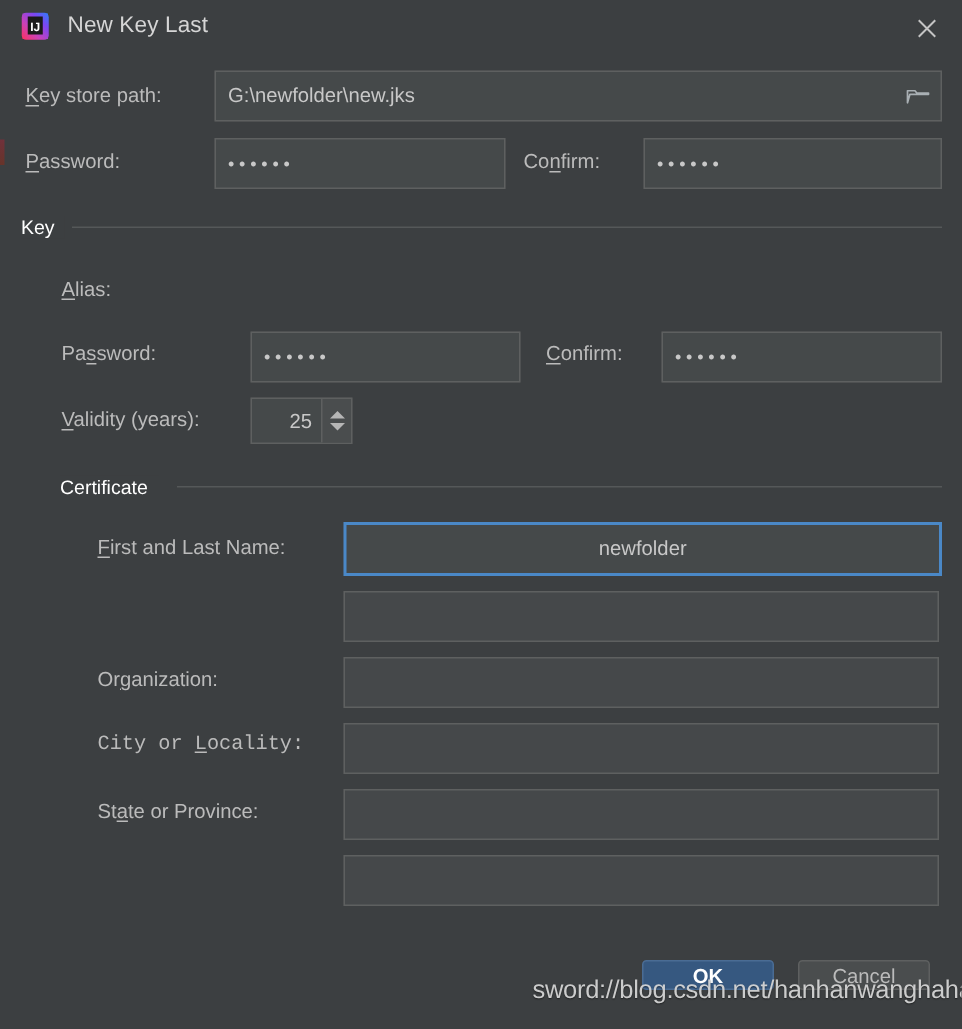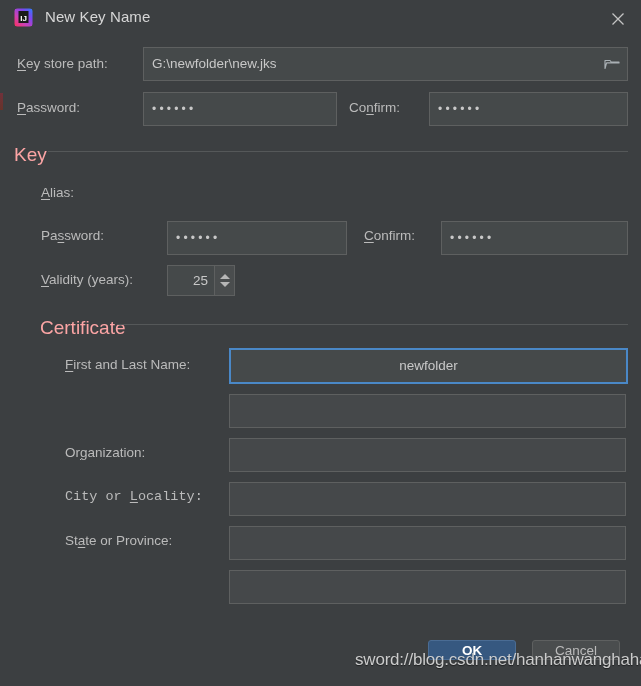--- a/index.html
+++ b/index.html
@@ -93,22 +93,22 @@
     position: absolute;
     right: 7px;
     top: 50%;
     transform: translateY(-50%);
     width: 16px; height: 14px;
   }
 
   
   .group-title {
     position: absolute;
-    font-size: 19px;
-    color: #fca5a5;
+    font-size: 13px;
+    color: #ffffff;
     background: #3c3f41;
     padding-right: 7px;
     white-space: nowrap;
   }
   .group-line {
     position: absolute;
     height: 1px;
     background: #555859;
   }
 
@@ -210,21 +210,21 @@
             <stop offset="70%" stop-color="#7b46f2"></stop>
             <stop offset="100%" stop-color="#2d7ff9"></stop>
           </linearGradient>
         </defs>
         <path d="M2 2 L19 2 L19 19 L2 19 Z" fill="url(#ijg)" rx="2"></path>
         <rect x="1.5" y="1.5" width="18" height="18" rx="3" fill="url(#ijg)"></rect>
         <rect x="5.5" y="4" width="10" height="12" fill="#1a1a1a"></rect>
         <text x="10.5" y="13.5" font-family="Liberation Sans, sans-serif" font-size="8" font-weight="bold" fill="#ffffff" text-anchor="middle">IJ</text>
       </svg>
     </span>
-    <div class="title-text">New Key Name</div>
+    <div class="title-text">New Key Last</div>
     <div class="close-btn">
       <svg width="16" height="16" viewBox="0 0 16 16">
         <path d="M2.5 2.5 L13.5 13.5 M13.5 2.5 L2.5 13.5" stroke="#c4c4c4" stroke-width="1.3" fill="none"></path>
       </svg>
     </div>
   </div>
 
   <div class="lbl" style="left:17px; top:56px;"><u>K</u>ey store path:</div>
   <div class="field" style="left:143px; top:47px; width:485px; height:32px;">
     <span>G:\newfolder\new.jks</span>

